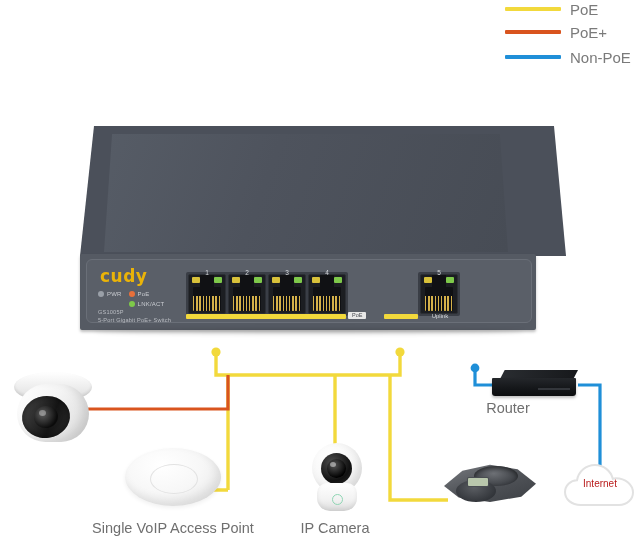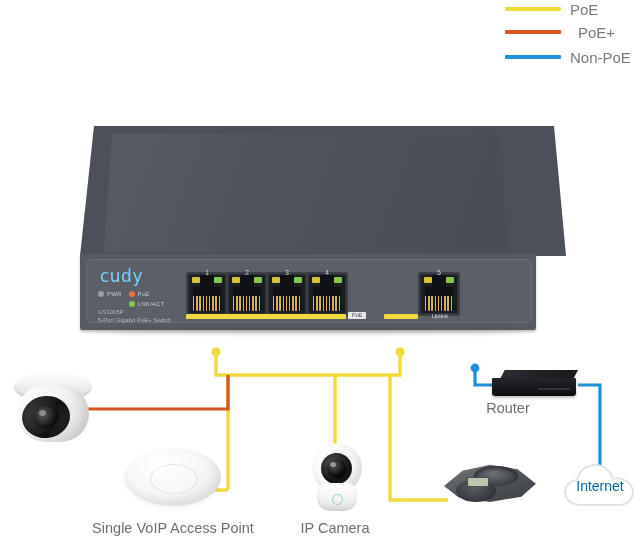--- a/index.html
+++ b/index.html
@@ -6,40 +6,40 @@
   body{width:640px;height:541px;position:relative;overflow:hidden;
        font-family:"Liberation Sans","DejaVu Sans",sans-serif;color:#6b6b6b;}
   .stage{position:absolute;left:0;top:0;width:640px;height:541px;}
   .abs{position:absolute;}
 
   
   #legend{left:505px;top:0;width:135px;height:72px;}
   .legend-row{position:absolute;left:0;height:22px;display:flex;align-items:center;}
   .legend-row .swatch{width:56px;height:4px;border-radius:1px;flex:0 0 auto;}
   .legend-row .lbl{margin-left:9px;font-size:15px;color:#7a7a7a;white-space:nowrap;line-height:1;}
-  #legend-row-0{top:-2px;} #legend-row-1{top:21px;gap:8px;} #legend-row-2{top:46px;}
+  #legend-row-0{top:-2px;} #legend-row-1{top:21px;} #legend-row-2{top:46px;}
 
   
   #cables{left:0;top:0;width:640px;height:541px;}
 
   
   #switch{left:80px;top:126px;width:460px;height:212px;}
   .sw-top{position:absolute;left:0;top:0;width:100%;height:0;border-left:14px solid transparent;
           border-right:12px solid transparent;border-bottom:130px solid #4b505a;}
   .sw-top-sheen{position:absolute;left:24px;top:8px;width:404px;height:118px;
           background:linear-gradient(110deg,#565c66 0%,#4e535d 40%,#474c55 100%);
           clip-path:polygon(2% 0,98% 0,100% 100%,0 100%);}
   .sw-face{position:absolute;left:0;top:128px;width:456px;height:76px;background:#555a63;
            border-radius:2px;box-shadow:0 2px 3px rgba(0,0,0,.25);}
   .sw-face-inner{position:absolute;left:6px;top:5px;width:444px;height:62px;
            background:#5a5f68;border:1px solid #6a6f78;border-radius:6px;}
   .sw-shadow{position:absolute;left:14px;top:203px;width:430px;height:5px;
            background:rgba(0,0,0,.16);filter:blur(2px);border-radius:50%;}
 
-  .brand{position:absolute;left:20px;top:12px;font-size:17px;font-weight:normal;color:#7dd3fc;
+  .brand{position:absolute;left:20px;top:12px;font-size:17px;font-weight:bold;color:#eab308;
          letter-spacing:.5px;font-family:"DejaVu Sans",sans-serif;}
   .leds{position:absolute;left:18px;top:36px;display:flex;align-items:flex-start;gap:7px;}
   .led-dot{width:6px;height:6px;border-radius:50%;display:inline-block;margin-right:3px;
            vertical-align:middle;}
   .led-txt{font-size:6px;color:#c9ccd1;letter-spacing:.2px;line-height:8px;}
   .led-col{display:flex;flex-direction:column;gap:2px;}
   .led-line{display:flex;align-items:center;}
   .model{position:absolute;left:18px;top:55px;font-size:5.6px;color:#b9bcc2;line-height:7.5px;
          letter-spacing:.2px;}
 
@@ -125,21 +125,21 @@
   .rt-top{position:absolute;left:8px;top:0;width:78px;height:9px;
        background:linear-gradient(100deg,#2a2d31,#16181b);
        clip-path:polygon(6% 0,100% 0,94% 100%,0% 100%);}
   .rt-front{position:absolute;left:0;top:8px;width:84px;height:18px;border-radius:1px 1px 3px 3px;
        background:linear-gradient(180deg,#24272b 0%,#15171a 55%,#0c0d0f 100%);
        box-shadow:0 2px 3px rgba(0,0,0,.25);}
   .rt-strip{position:absolute;left:46px;top:18px;width:32px;height:1.6px;background:#33363b;}
 
   
   #cloud{left:562px;top:458px;width:76px;height:52px;}
-  .cloud-txt{position:absolute;left:0;top:20px;width:76px;text-align:center;font-size:14px;color:#0369a1;}
+  .cloud-txt{position:absolute;left:0;top:20px;width:76px;text-align:center;font-size:10px;color:#b91c1c;}
 </style>
 </head>
 <body>
 
 <div class="stage">
 
   <svg class="abs" id="cables" viewBox="0 0 640 541" width="640" height="541">
 
     <g fill="none" stroke="#f2d93c" stroke-width="3.4" stroke-linecap="butt">
       <path d="M216,352 L216,375 L400,375 L400,352"></path>

